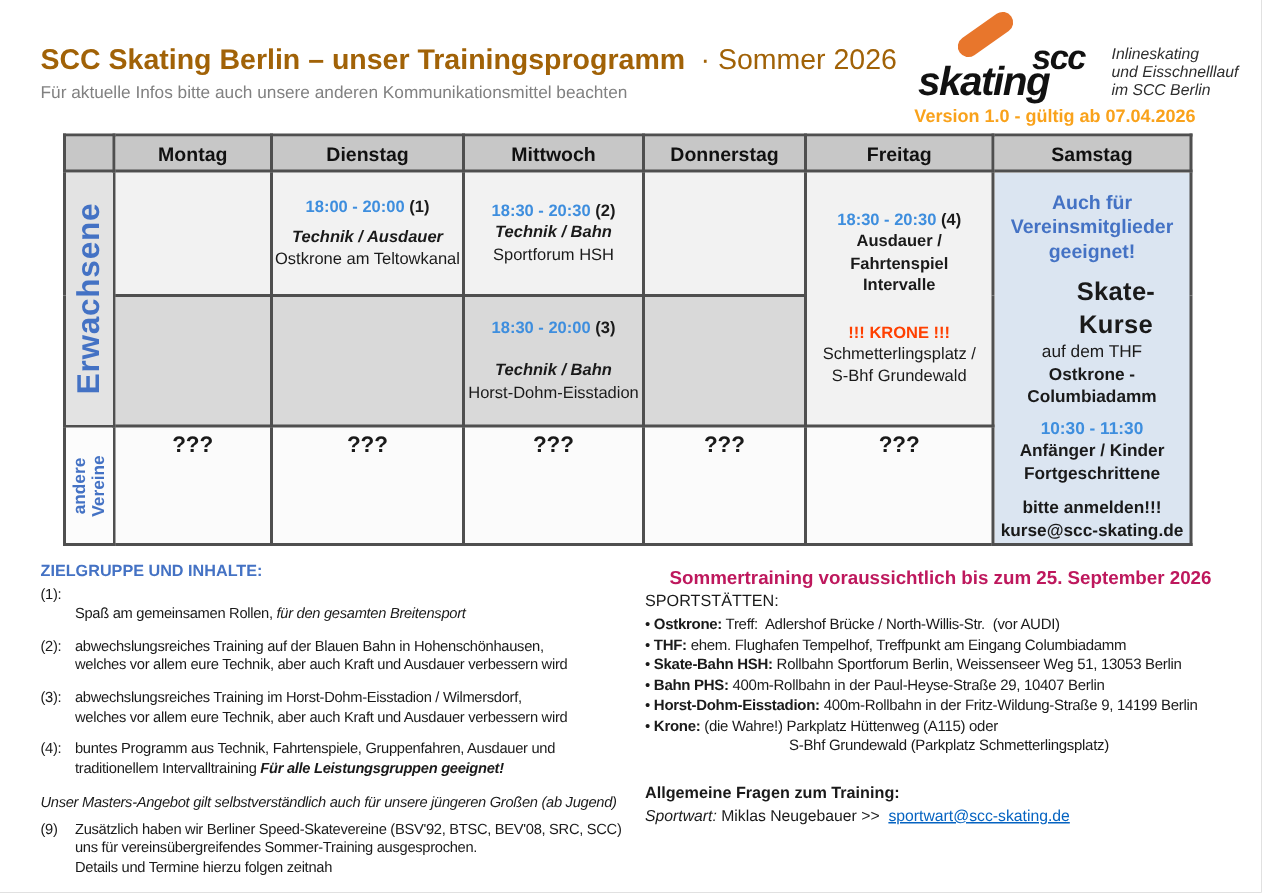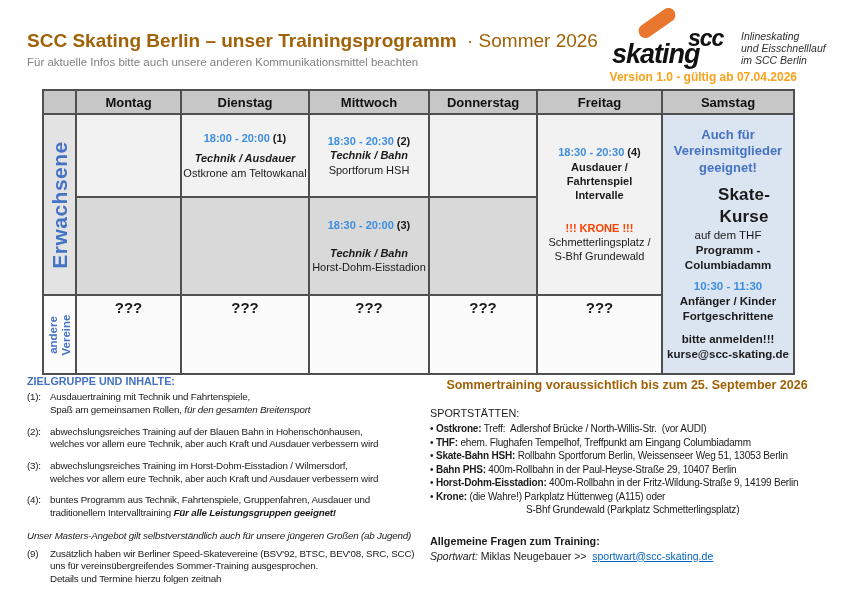--- a/index.html
+++ b/index.html
@@ -20,21 +20,21 @@
   .logo-scc { position:absolute; left:80px; top:13px; font-size:23px; font-weight:bold; font-style:italic; color:#111; letter-spacing:-1px; }
   .logo-skating { position:absolute; left:4px; top:27px; font-size:27px; font-weight:bold; font-style:italic; color:#111; letter-spacing:-1px; }
   .logo-tagline { position:absolute; left:133px; top:18px; font-size:10.5px; font-style:italic; color:#2e2e2e; line-height:1.15; white-space:nowrap; }
   .version { position:absolute; top:70px; left:500px; width:297px; text-align:right; font-size:12px; font-weight:bold; color:#f9a21b; }
   
   table.sched { position:absolute; left:42px; top:89px; border-collapse:collapse; table-layout:fixed; }
   table.sched td, table.sched th { border:2px solid #4f4f4f; overflow:hidden; }
   th.day { height:24px; background:#c7c7c7; font-size:13px; font-weight:bold; color:#111; text-align:center;margin-left:36px; }
   th.corner { background:#c7c7c7; }
   .r1 td { height:83px; background:#f2f2f2; }
-  .r2 td { height:98px; background:#d9d9d9; }
+  .r2 td { height:87px; background:#d9d9d9; }
   .r3 td { height:79px; background:#fbfbfb; vertical-align:top; text-align:center; }
   td.fri-cell { background:#f2f2f2; vertical-align:middle; text-align:center; }
   td.sat-cell { background:#dbe5f1; vertical-align:top; text-align:center; }
   th.grp { position:relative; background:#e3e3e3; }
   th.grp-other { position:relative; background:#fcfcfc; }
   .vlab { position:absolute; left:50%; top:50%; transform:translate(-50%,-50%) rotate(-90deg);
     white-space:nowrap; color:#4472c4; font-weight:bold; }
   .vlab.big { font-size:21px; letter-spacing:0.5px; }
   .vlab.small { font-size:11.5px; line-height:1.1; text-align:center; }
   td.slot { vertical-align:middle; text-align:center; font-size:11px; line-height:1.3; }
@@ -50,21 +50,21 @@
   .sat-title { font-size:17px; font-weight:bold; letter-spacing:0.2px;margin-left:32px; }
   .sat-sub { font-size:11.5px; }
   
   .zg { position:absolute; left:27px; top:374px; width:400px; font-size:9.8px; letter-spacing:-0.2px; line-height:1.3; white-space:nowrap; }
   .zg-head { color:#4472c4; font-weight:bold; font-size:10.8px; letter-spacing:0; margin-bottom:3px; }
   .zg-item { display:flex; margin-bottom:9px; }
   .zg-num { width:23px; flex:none; }
   .masters { font-style:italic; margin:10px 0 5px 0; }
   
   .rcol { position:absolute; left:430px; top:377px; width:394px; font-size:10px; letter-spacing:-0.2px; line-height:1.35; }
-  .summer { color:#a16207; font-weight:bold; font-size:12.5px; letter-spacing:0; text-align:center; margin-bottom:12px; }
+  .summer { color:#be185d; font-weight:bold; font-size:12.5px; letter-spacing:0; text-align:center; margin-bottom:0; }
   .venues-head { font-size:10.8px; margin-bottom:2px; letter-spacing:0; }
   .venue { white-space:pre; }
   .venue b { letter-spacing:-0.2px; }
   .krone-cont { white-space:pre; padding-left:96px; }
   .contact { margin-top:17px; }
   .contact-head { font-weight:bold; font-size:10.8px; letter-spacing:0; }
   .contact-line { white-space:pre; font-size:10.5px; letter-spacing:0; }
   .contact-role { font-style:italic; }
   .maillink { color:#0563c1; text-decoration:underline; cursor:pointer; }
 </style>
@@ -140,21 +140,21 @@
           <div>S-Bhf Grundewald</div>
         </td>
         <td class="sat-cell" rowspan="3">
           <div class="sat-inner">
             <div class="sat-note">Auch für</div>
             <div class="sat-note">Vereinsmitglieder</div>
             <div class="sat-note">geeignet!</div>
             <div class="gap8"></div>
             <div class="sat-title">Skate-Kurse</div>
             <div class="sat-sub">auf dem THF</div>
-            <div class="sat-sub bold">Programm - Columbiadamm</div>
+            <div class="sat-sub bold">Ostkrone - Columbiadamm</div>
             <div class="gap6"></div>
             <div class="time">10:30 - 11:30</div>
             <div class="bold">Anfänger / Kinder</div>
             <div class="bold">Fortgeschrittene</div>
             <div class="gap8"></div>
             <div class="bold">bitte anmelden!!!</div>
             <div class="bold">kurse@scc-skating.de</div>
           </div>
         </td>
       </tr>
@@ -183,21 +183,21 @@
         <td><span class="qqq">???</span></td>
       </tr>
     </tbody>
   </table>
 
   <div class="zg">
     <div class="zg-head">ZIELGRUPPE UND INHALTE:</div>
     <div class="zg-item">
       <span class="zg-num">(1):</span>
       <span>
-        <span>Ausdauertraining mit Technik und Fahrtenspiele,</span><br>
+        <br>
         <span>Spaß am gemeinsamen Rollen, </span><i>für den gesamten Breitensport</i>
       </span>
     </div>
     <div class="zg-item">
       <span class="zg-num">(2):</span>
       <span>
         <span>abwechslungsreiches Training auf der Blauen Bahn in Hohenschönhausen,</span><br>
         <span>welches vor allem eure Technik, aber auch Kraft und Ausdauer verbessern wird</span><i></i>
       </span>
     </div>

